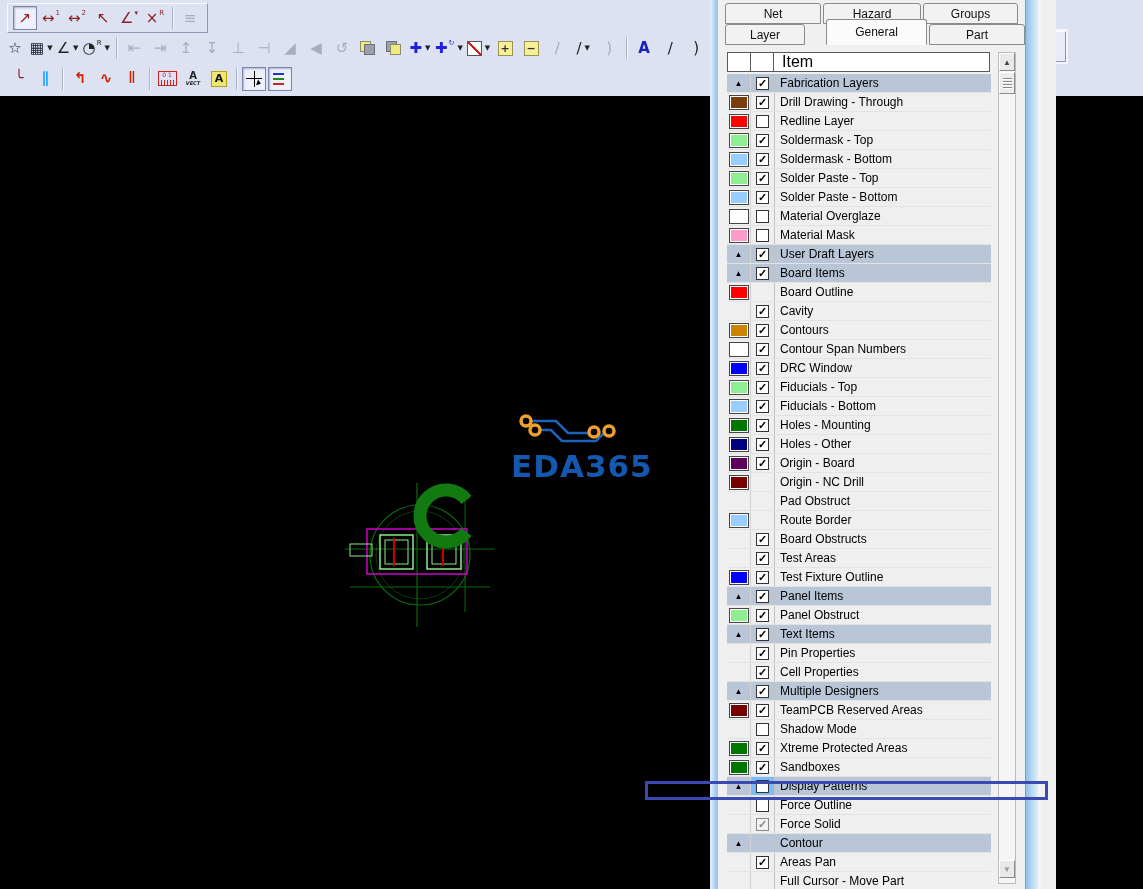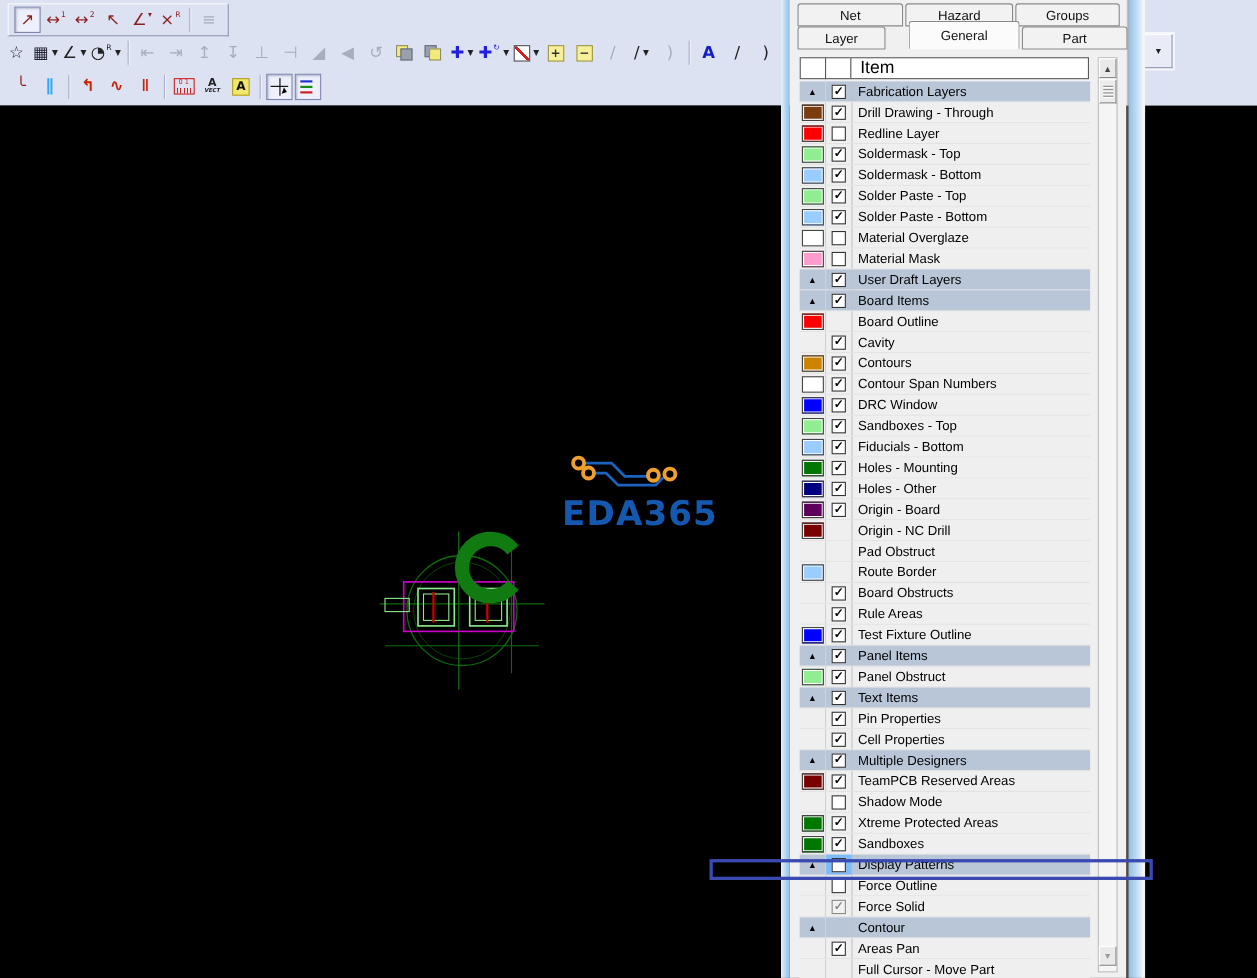--- a/index.html
+++ b/index.html
@@ -58,21 +58,21 @@
         border:1px solid;border-color:#fff #8f97b5 #8f97b5 #fff;display:flex;align-items:center;
         justify-content:center;font-size:8px;color:#222;box-shadow:0 0 0 2px #f4f6fc;}
 
   
   #canvas{position:absolute;left:0;top:96px;width:913px;height:793px;background:#000;}
 
   
   #panel{position:absolute;left:710px;top:0;width:332px;height:889px;}
   #panel .edge-left{position:absolute;left:0;top:0;width:8px;height:889px;
         background:linear-gradient(90deg,#e6f3fd 0%,#aed2ef 60%,#8fc0e8 100%);}
-  #panel .content{position:absolute;left:8px;top:0;width:306px;height:889px;background:#F0F0F0;}
+  #panel .content{position:absolute;left:8px;top:0;width:306px;height:889px;background:#F0F0F0;padding-left:32px;}
   #panel .edge-right{position:absolute;left:315px;top:0;width:13px;height:889px;
         background:linear-gradient(90deg,#8fc0e8 0%,#bcd9f2 50%,#e6f3fd 100%);border-left:1px solid #9a9a9a;}
   #panel .edge-white{position:absolute;left:328px;top:0;width:3px;height:889px;background:#f4f4f4;}
 
   
   .tab{position:absolute;height:21px;background:#f2f2f2;border:1px solid #8a8a8a;
        border-radius:3px 3px 0 0;display:flex;align-items:center;justify-content:center;
        font-size:12px;color:#111;box-sizing:border-box;}
   .tab.active{background:#fbfbfb;border-bottom-color:#fbfbfb;height:26px;z-index:3;}
 
@@ -479,21 +479,21 @@
               </div>
               <div class="cC">DRC Window</div>
             </div>
             <div class="lrow">
               <div class="cA">
                 <div class="swatch" style="background: rgb(144, 238, 144);"></div>
               </div>
               <div class="cB">
                 <div class="cbx">✓</div>
               </div>
-              <div class="cC">Sandboxes - Top</div>
+              <div class="cC">Fiducials - Top</div>
             </div>
             <div class="lrow">
               <div class="cA">
                 <div class="swatch" style="background: rgb(153, 204, 255);"></div>
               </div>
               <div class="cB">
                 <div class="cbx">✓</div>
               </div>
               <div class="cC">Fiducials - Bottom</div>
             </div>
@@ -548,21 +548,21 @@
               <div class="cB">
                 <div class="cbx">✓</div>
               </div>
               <div class="cC">Board Obstructs</div>
             </div>
             <div class="lrow">
               <div class="cA"></div>
               <div class="cB">
                 <div class="cbx">✓</div>
               </div>
-              <div class="cC">Rule Areas</div>
+              <div class="cC">Test Areas</div>
             </div>
             <div class="lrow">
               <div class="cA">
                 <div class="swatch" style="background: rgb(0, 0, 255);"></div>
               </div>
               <div class="cB">
                 <div class="cbx">✓</div>
               </div>
               <div class="cC">Test Fixture Outline</div>
             </div>

